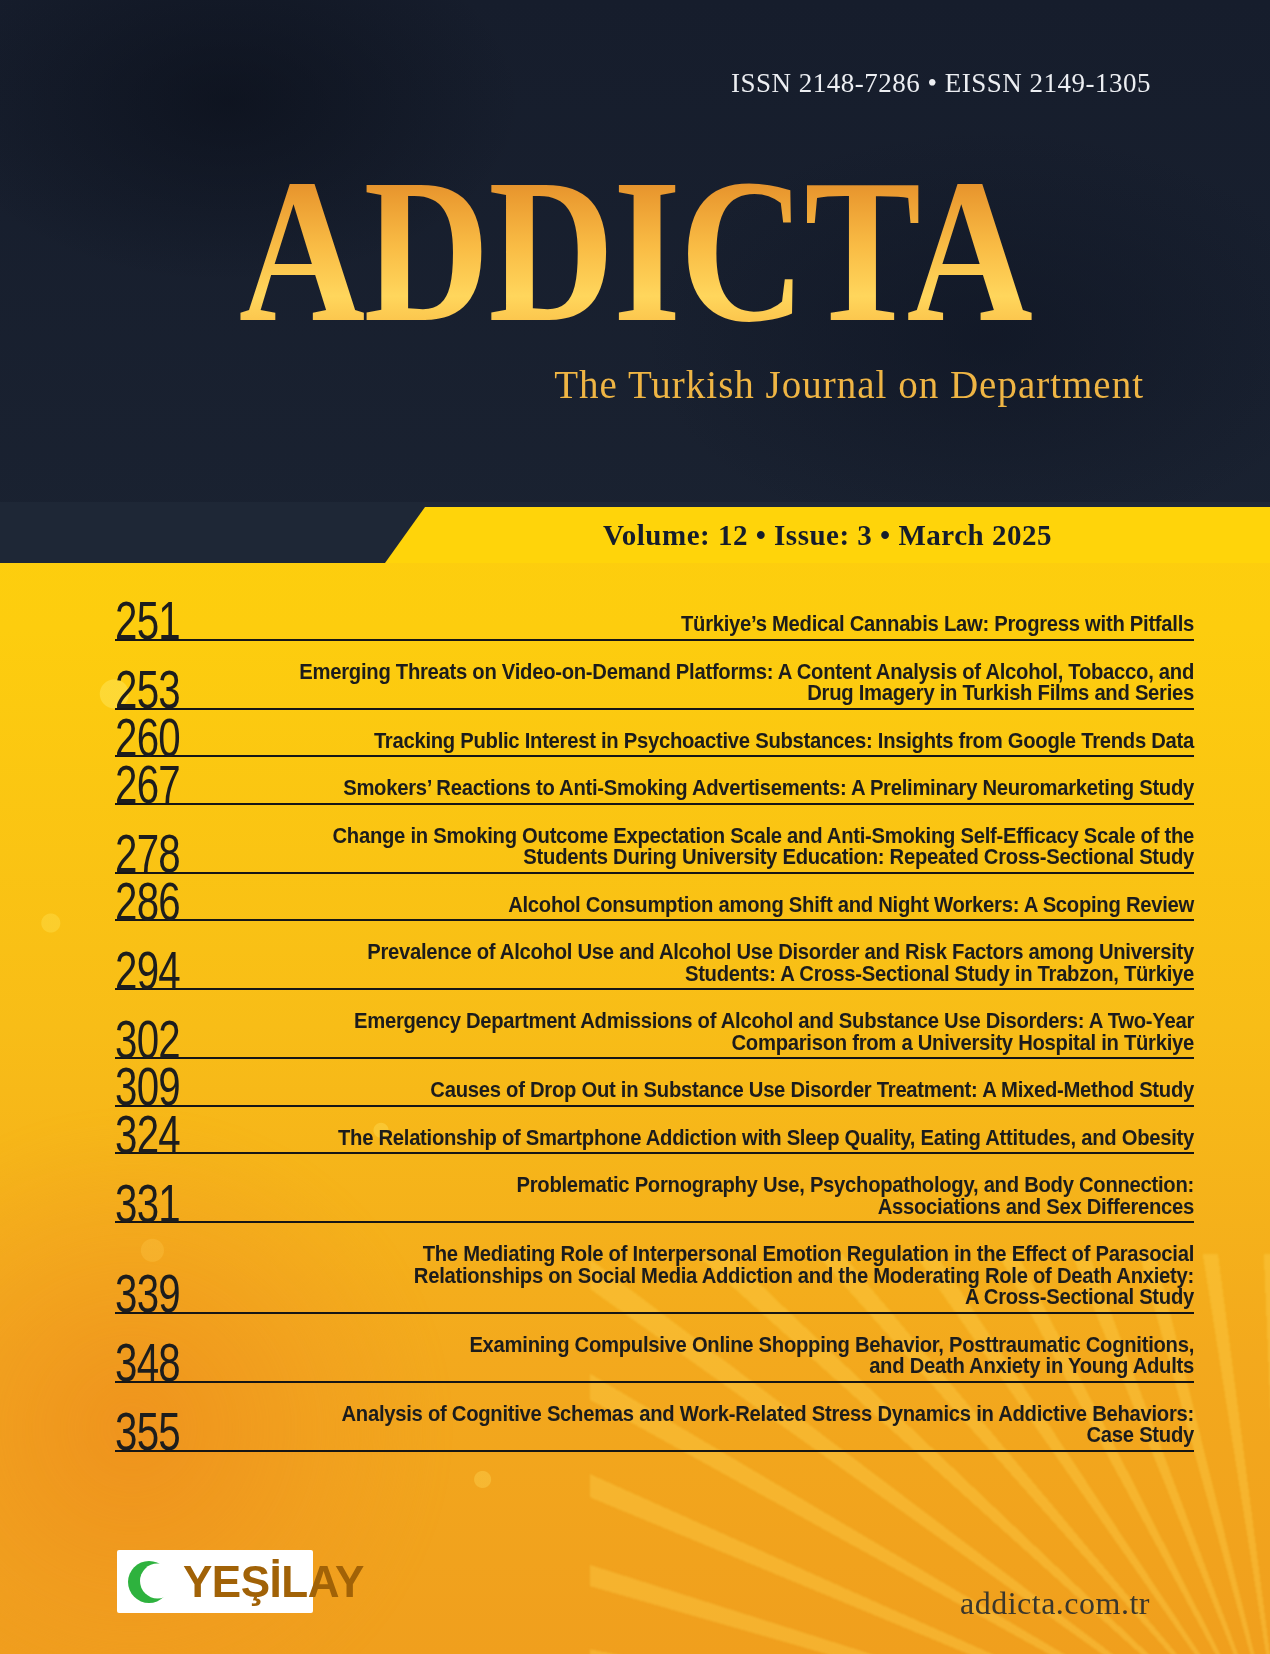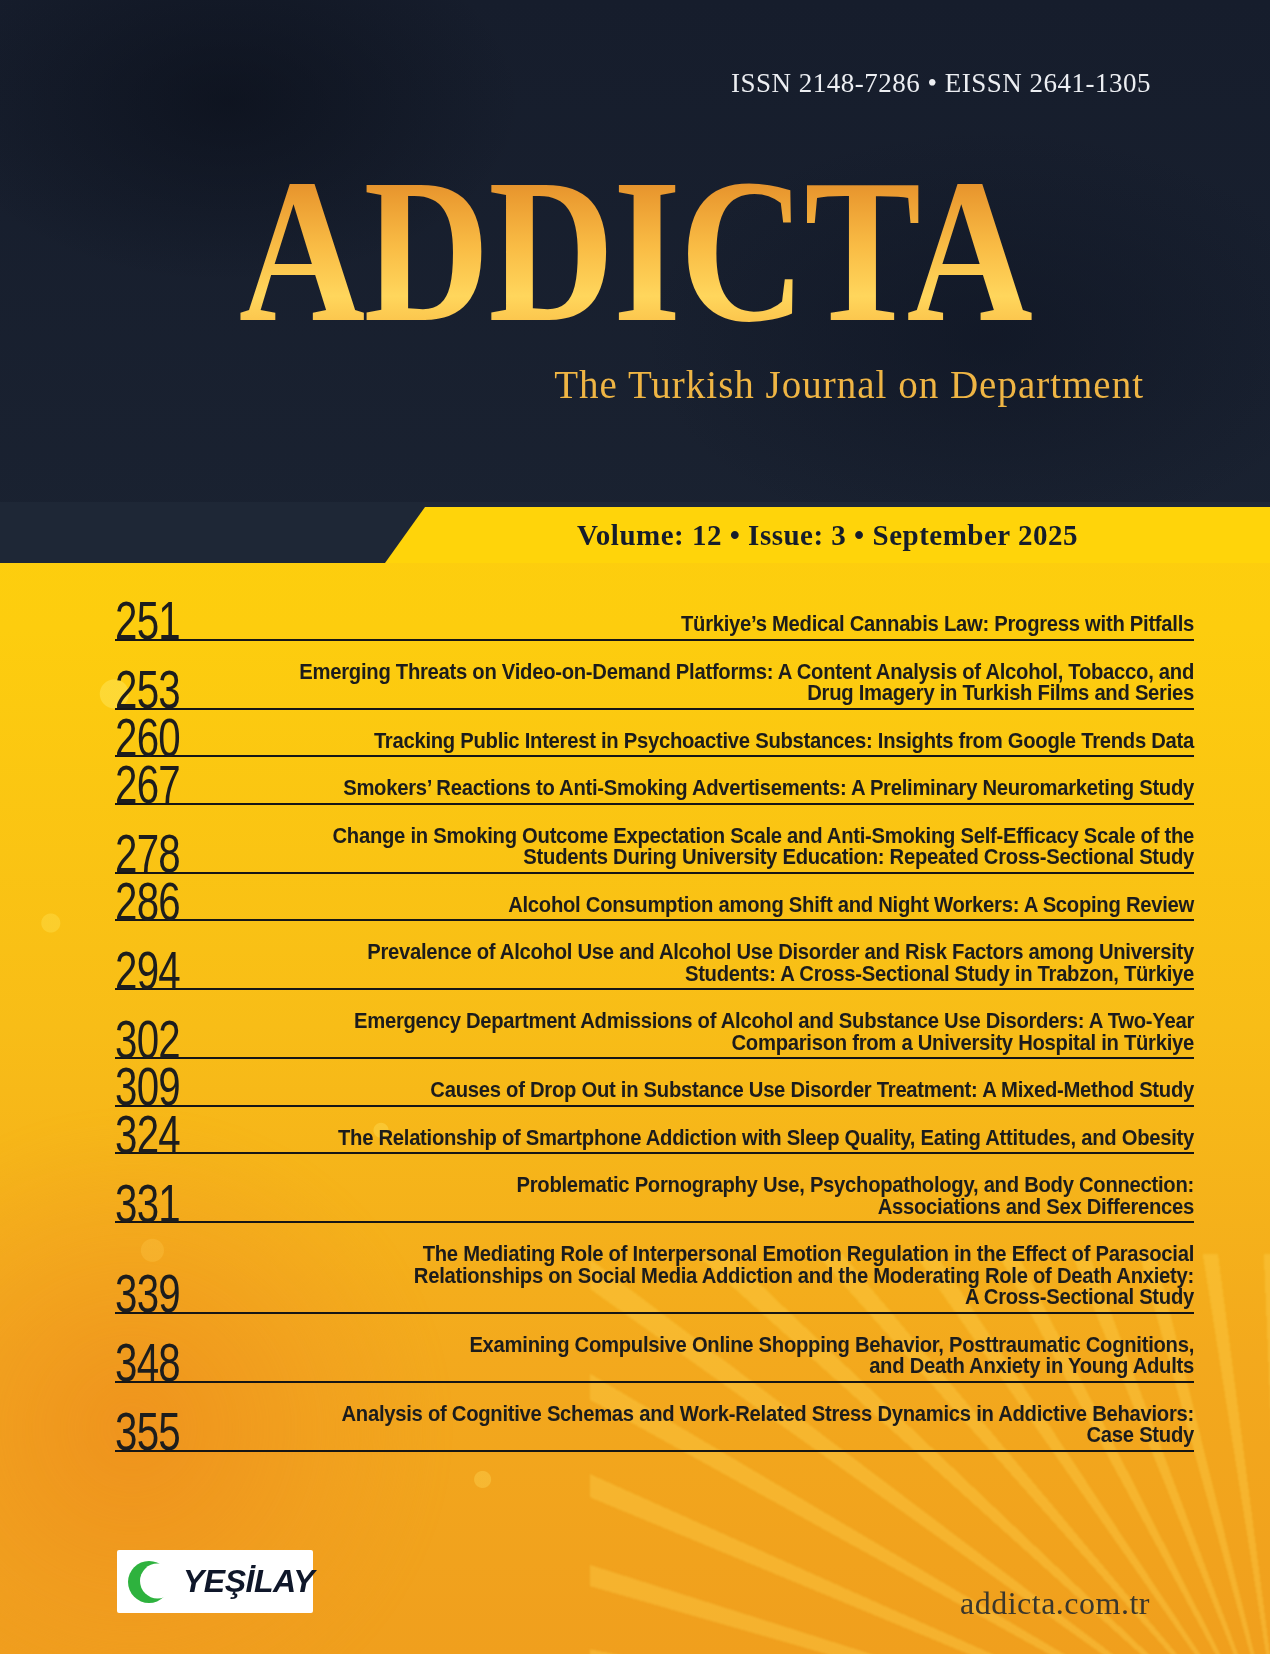--- a/index.html
+++ b/index.html
@@ -100,44 +100,44 @@
     padding-bottom:4px;
   }
   
   .publisher-logo{
     position:absolute; left:117px; top:1550px; width:196px; height:63px;
     background:#ffffff; border-radius:2px;
     display:flex; align-items:center; gap:8px; padding-left:10px; box-sizing:border-box;
   }
   .crescent-icon{ width:48px; height:48px; flex:0 0 auto; }
   .publisher-logo-text{
-    font-weight:bold; font-size:32px; letter-spacing:-.5px; color:#0f172a;font-style:italic;
+    font-weight:bold; font-size:44px; letter-spacing:-.5px; color:#a16207;
   }
   .website{
     position:absolute; right:120px; bottom:32px;
     font-family:"Liberation Serif", serif;
     font-size:32px; color:#3b372c; letter-spacing:.5px;margin-left:14px;
   }
 </style>
 </head>
 <body>
 
 <div class="cover">
 
   <div class="tex-blotch"></div>
   <div class="tex-rays"></div>
   <div class="tex-dots"></div>
 
   <div class="top-navy">
     <div class="navy-strip"></div>
-    <div class="issn-line">ISSN 2148-7286 • EISSN 2641-1305</div>
+    <div class="issn-line">ISSN 2148-7286 • EISSN 2149-1305</div>
     <div class="journal-title">ADDICTA</div>
     <div class="journal-subtitle">The Turkish Journal on Department</div>
     <div class="issue-band">
-      <span class="issue-band-text">Volume: 12 • Issue: 3 • September 2025</span>
+      <span class="issue-band-text">Volume: 12 • Issue: 3 • March 2025</span>
     </div>
   </div>
 
   <div class="toc">
     <div class="toc-row">
       <span class="toc-num">251</span>
       <span class="toc-title">Türkiye’s Medical Cannabis Law: Progress with Pitfalls</span>
     </div>
 
     <div class="toc-row">

